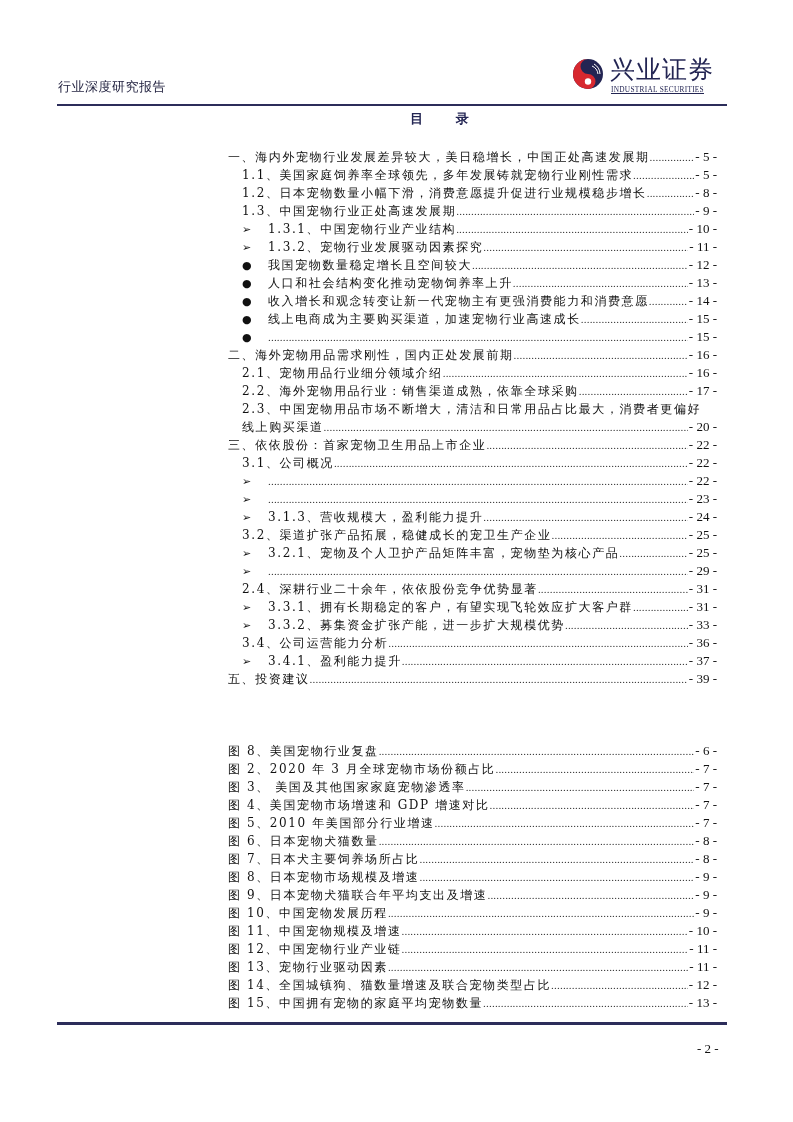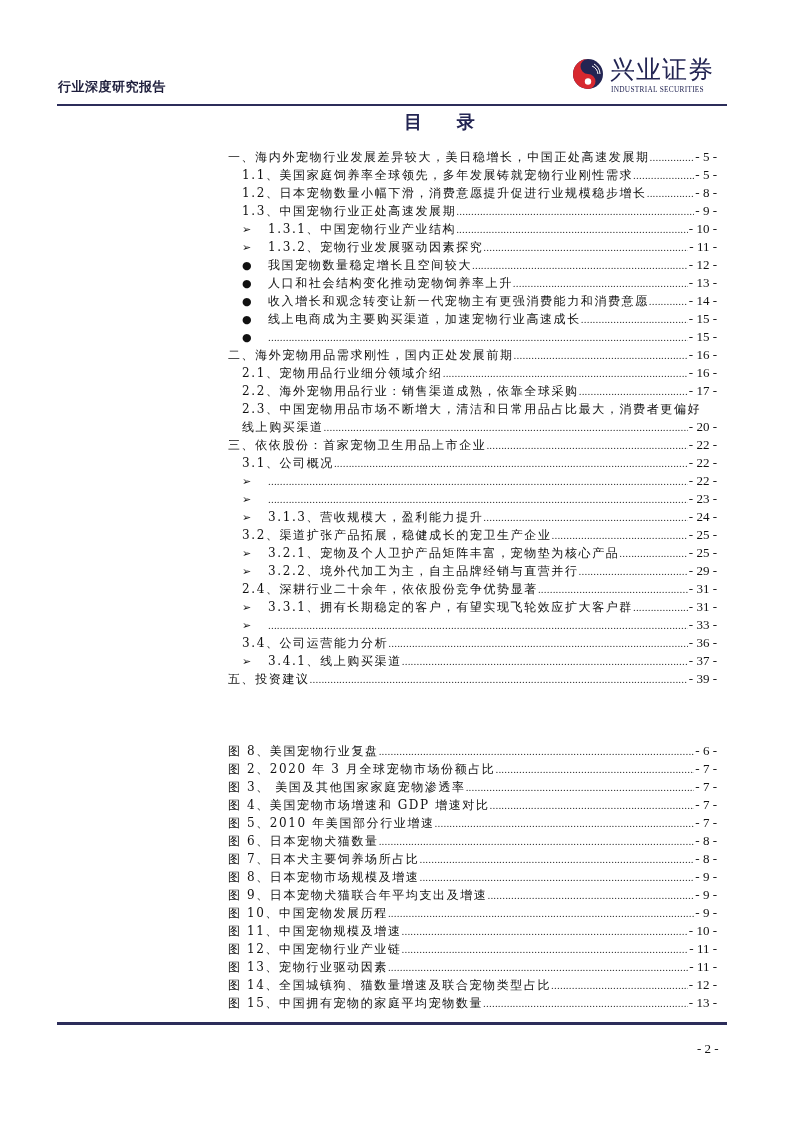--- a/index.html
+++ b/index.html
@@ -1,28 +1,28 @@
 <!DOCTYPE html>
 <html><head>
 <meta charset="utf-8">
 <style>
   html, body { margin: 0; padding: 0; background: #ffffff; }
   body { width: 793px; height: 1122px; position: relative; overflow: hidden;
          font-family: "DejaVu Serif", "Liberation Serif", serif; color: #111; }
-  .header-label { position: absolute; left: 58px; top: 78px; font-size: 13px; font-weight: bold;
+  .header-label { position: absolute; left: 58px; top: 78px; font-size: 13px; font-weight: normal;
                   color: #1e1e3c; letter-spacing: 0.5px; font-family: "DejaVu Sans", sans-serif; }
   .logo { position: absolute; left: 572px; top: 56px; width: 160px; height: 40px; }
   .logo-mark { position: absolute; left: 0; top: 2px; width: 32px; height: 32px; }
   .logo-cn { position: absolute; left: 38px; top: 0px; font-size: 25px; font-weight: normal; color: #232553;
              letter-spacing: 1px; font-family: "DejaVu Serif", serif; line-height: 28px; }
   .logo-en { position: absolute; left: 39px; top: 29px; font-size: 7.3px; color: #232553;
-             letter-spacing: 0.3px; font-family: "Liberation Serif", serif; white-space: nowrap; }
+             letter-spacing: 0.3px; font-family: "Liberation Serif", serif; white-space: nowrap; text-decoration: underline; }
   .rule-top { position: absolute; left: 57px; top: 104px; width: 670px; height: 2px; background: #2c2d5a; }
   .rule-bottom { position: absolute; left: 57px; top: 1022px; width: 670px; height: 3px; background: #2c2d5a; }
-  .toc-title { position: absolute; left: 0; width: 100%; top: 110px; text-align: center; font-size: 18px;
+  .toc-title { position: absolute; left: 0; width: 100%; top: 110px; text-align: center; font-size: 13px;
                font-weight: bold; color: #232553; letter-spacing: 14px; padding-left: 100px; box-sizing: border-box;
                font-family: "DejaVu Sans", sans-serif; }
   .toc { position: absolute; left: 228px; top: 148px; width: 489px; }
   .figs { position: absolute; left: 228px; top: 742px; width: 489px; }
   .row { position: relative; height: 18px; line-height: 18px; font-size: 12px; display: flex; align-items: baseline; white-space: nowrap; }
   .row .marker { width: 40px; flex: none; font-size: 11px; padding-left: 14px; box-sizing: border-box; }
   .row .text { flex: none; overflow: hidden; letter-spacing: 1.6px; text-align: right; }
   .row .dots { flex: 1 1 auto; overflow: hidden; white-space: nowrap; color: #333; font-family: "Liberation Serif", serif; font-size: 11px; letter-spacing: 0.2px; }
   .row .dots::after { content: "......................................................................................................................................................................................................................................................"; }
   .row .page { flex: none; font-family: "Liberation Serif", serif; font-size: 13px; padding-left: 1px; }
@@ -169,48 +169,48 @@
       <span class="page">- 25 -</span>
     </div>
     <div class="row lvl3">
       <span class="marker">➢</span>
       <span class="text">3.2.1、宠物及个人卫护产品矩阵丰富，宠物垫为核心产品</span>
       <span class="dots"></span>
       <span class="page">- 25 -</span>
     </div>
     <div class="row lvl3">
       <span class="marker">➢</span>
-      <span class="text">3.2.2、境外代加工为主，自主品牌经销与直营并行</span>
       <span class="dots"></span>
       <span class="page">- 29 -</span>
     </div>
     <div class="row lvl2">
       <span class="text">2.4、深耕行业二十余年，依依股份竞争优势显著</span>
       <span class="dots"></span>
       <span class="page">- 31 -</span>
     </div>
     <div class="row lvl3">
       <span class="marker">➢</span>
       <span class="text">3.3.1、拥有长期稳定的客户，有望实现飞轮效应扩大客户群</span>
       <span class="dots"></span>
       <span class="page">- 31 -</span>
     </div>
     <div class="row lvl3">
       <span class="marker">➢</span>
+      <span class="text">3.3.2、募集资金扩张产能，进一步扩大规模优势</span>
       <span class="dots"></span>
       <span class="page">- 33 -</span>
     </div>
     <div class="row lvl2">
       <span class="text">3.4、公司运营能力分析</span>
       <span class="dots"></span>
       <span class="page">- 36 -</span>
     </div>
     <div class="row lvl3">
       <span class="marker">➢</span>
-      <span class="text">3.4.1、线上购买渠道</span>
+      <span class="text">3.4.1、盈利能力提升</span>
       <span class="dots"></span>
       <span class="page">- 37 -</span>
     </div>
     <div class="row lvl1">
       <span class="text">五、投资建议</span>
       <span class="dots"></span>
       <span class="page">- 39 -</span>
     </div>
   </div>
 

